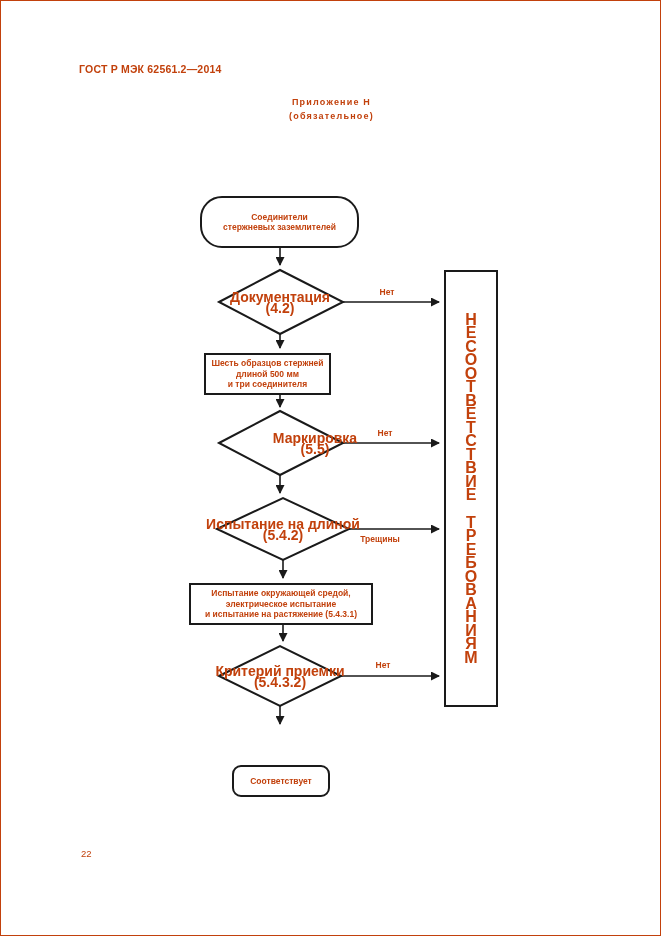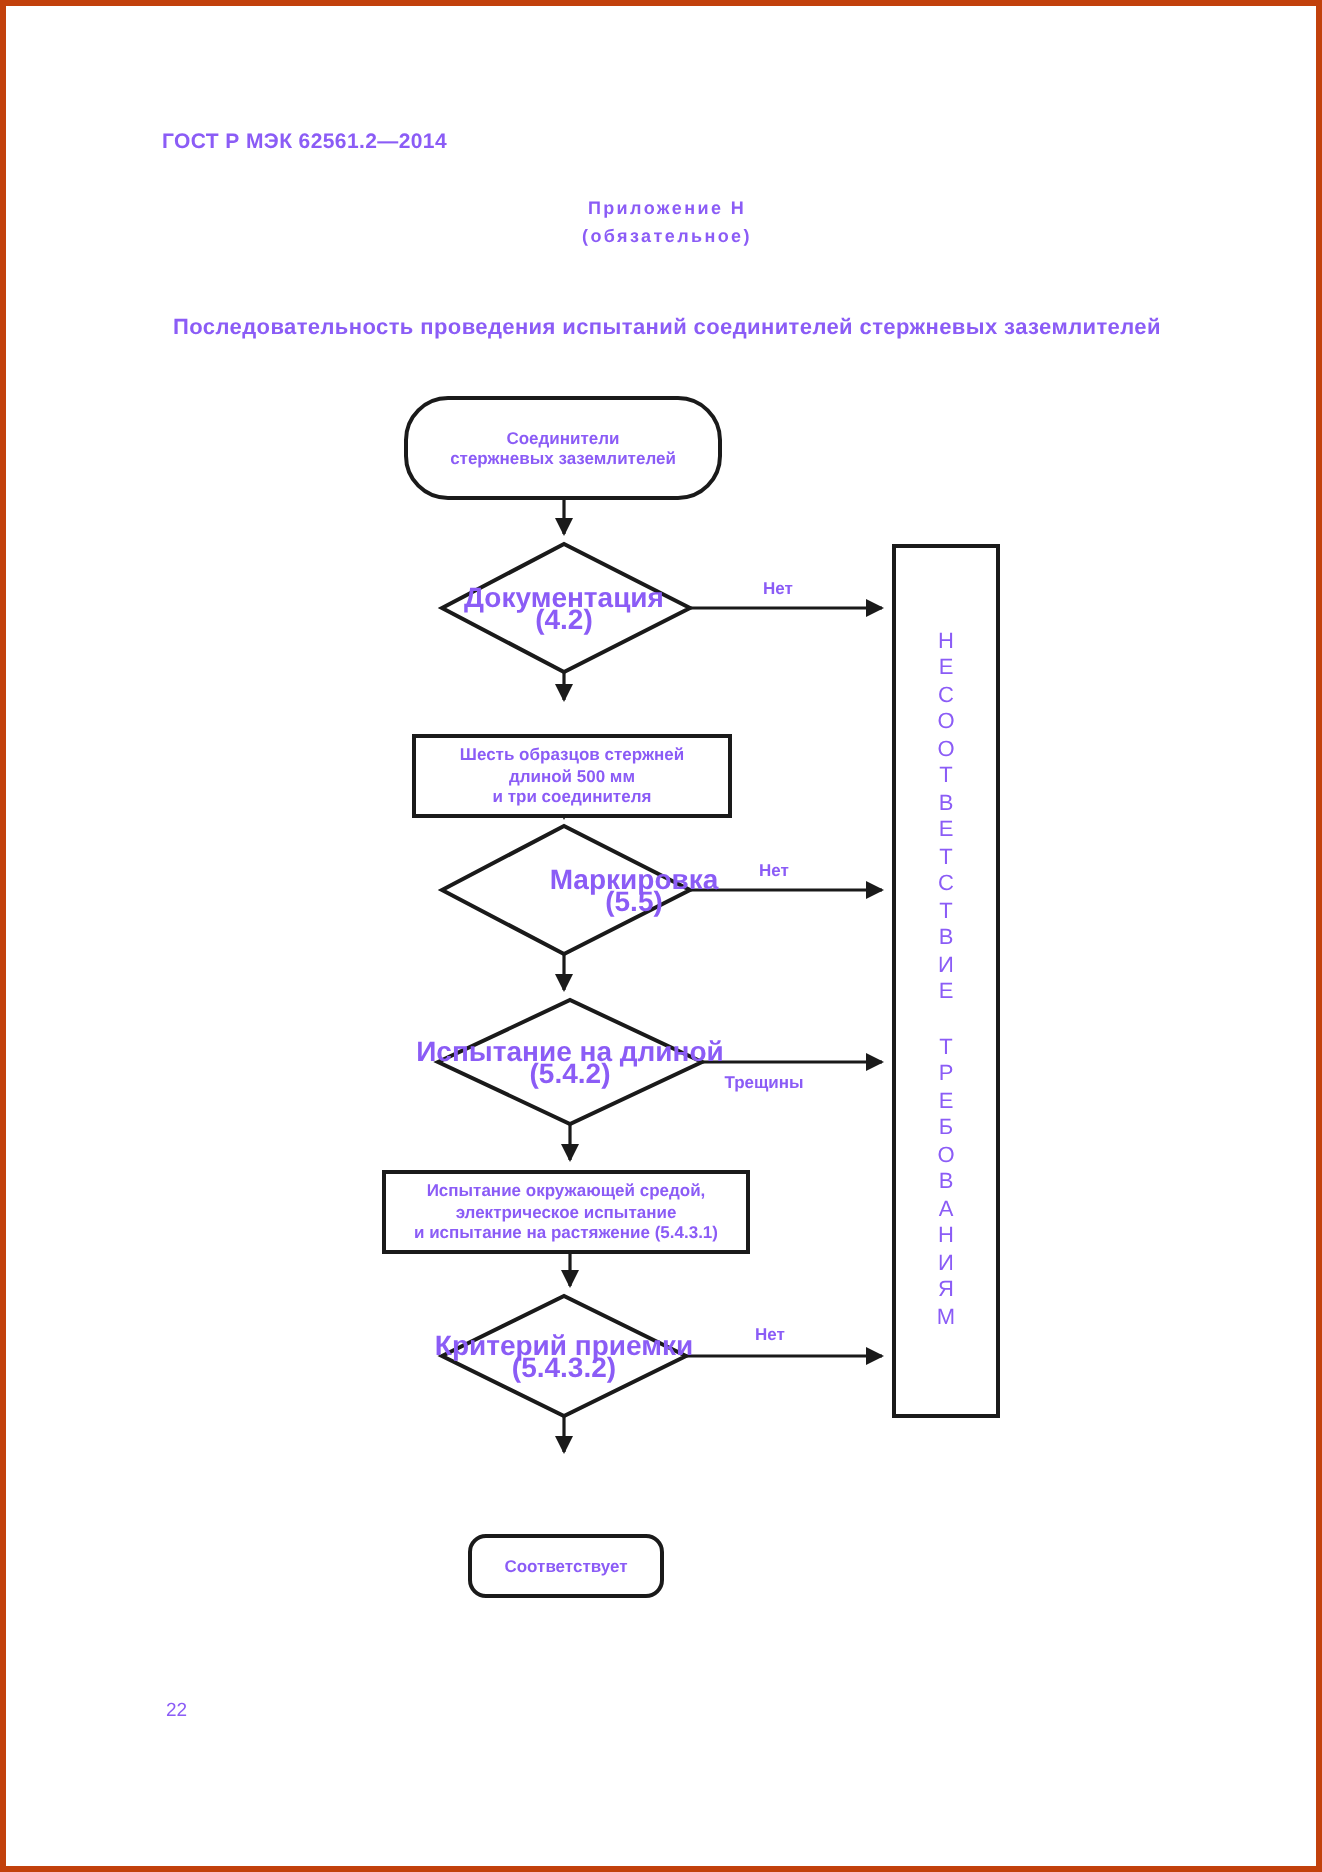--- a/index.html
+++ b/index.html
@@ -2,23 +2,23 @@
 <html><head>
 <meta charset="utf-8">
 <style>
   html, body { margin: 0; padding: 0; background: #e8e8e8; }
   * { box-sizing: border-box; }
   .page {
     position: relative;
     width: 661px;
     height: 936px;
     background: #ffffff;
-    border: 3px solid #c2410c;
+    border: 1px solid #c2410c;
     font-family: "Liberation Sans", sans-serif;
-    color: #8b5cf6;
+    color: #c2410c;
     overflow: hidden;
   }
   .doc-header {
     position: absolute;
     left: 78px; top: 62px;
     font-size: 10.5px;
     font-weight: bold;
     letter-spacing: 0.2px;
   }
   .appendix {
@@ -90,38 +90,37 @@
     display: flex;
     flex-direction: column;
     align-items: center;
     justify-content: center;
     gap: 14px;
   }
   .vertical-word {
     width: 14px;
     word-break: break-all;
     text-align: center;
-    font-size: 11px;
-    font-weight: normal;
+    font-size: 16px;
+    font-weight: bold;
     line-height: 13.5px;
   }
 </style>
 </head>
 <body>
 
 <div class="page">
 
   <div class="doc-header">ГОСТ Р МЭК 62561.2—2014</div>
 
   <div class="appendix">
     <div>Приложение Н</div>
     <div>(обязательное)</div>
   </div>
 
-  <div class="chart-title">Последовательность проведения испытаний соединителей стержневых заземлителей</div>
 
   <svg class="connectors" viewBox="0 0 661 936" xmlns="http://www.w3.org/2000/svg">
     <defs>
       <marker id="arrow" markerUnits="userSpaceOnUse" markerWidth="9" markerHeight="9" refX="8" refY="4.5" orient="auto">
         <path d="M0,0 L9,4.5 L0,9 Z" fill="#1a1a1a"></path>
       </marker>
     </defs>
     <g stroke="#1a1a1a" stroke-width="1.6" fill="none">
       <line x1="279" y1="247" x2="279" y2="264" marker-end="url(#arrow)"></line>
       <line x1="342" y1="301" x2="438" y2="301" marker-end="url(#arrow)"></line>
@@ -139,21 +138,21 @@
       <polygon points="218,301 279,269 342,301 279,333"></polygon>
       <polygon points="218,442 279,410 342,442 279,474"></polygon>
       <polygon points="216,528 282,497 348,528 282,559"></polygon>
       <polygon points="218,675 279,645 340,675 279,705"></polygon>
     </g>
   </svg>
 
   <div class="shape rounded" style="left:199px; top:195px; width:159px; height:52px;">Соединители
 стержневых заземлителей</div>
 
-  <div class="shape" style="left:203px; top:364px; width:160px; height:42px;">Шесть образцов стержней
+  <div class="shape" style="left:203px; top:352px; width:127px; height:42px;">Шесть образцов стержней
 длиной 500 мм
 и три соединителя</div>
 
   <div class="shape" style="left:188px; top:582px; width:184px; height:42px;">Испытание окружающей средой,
 электрическое испытание
 и испытание на растяжение (5.4.3.1)</div>
 
   <div class="shape rounded-sm" style="left:231px; top:728px; width:98px; height:32px;margin-top:36px;">Соответствует</div>
 
   <div class="diamond-text" style="left:279px; top:301px;">Документация

